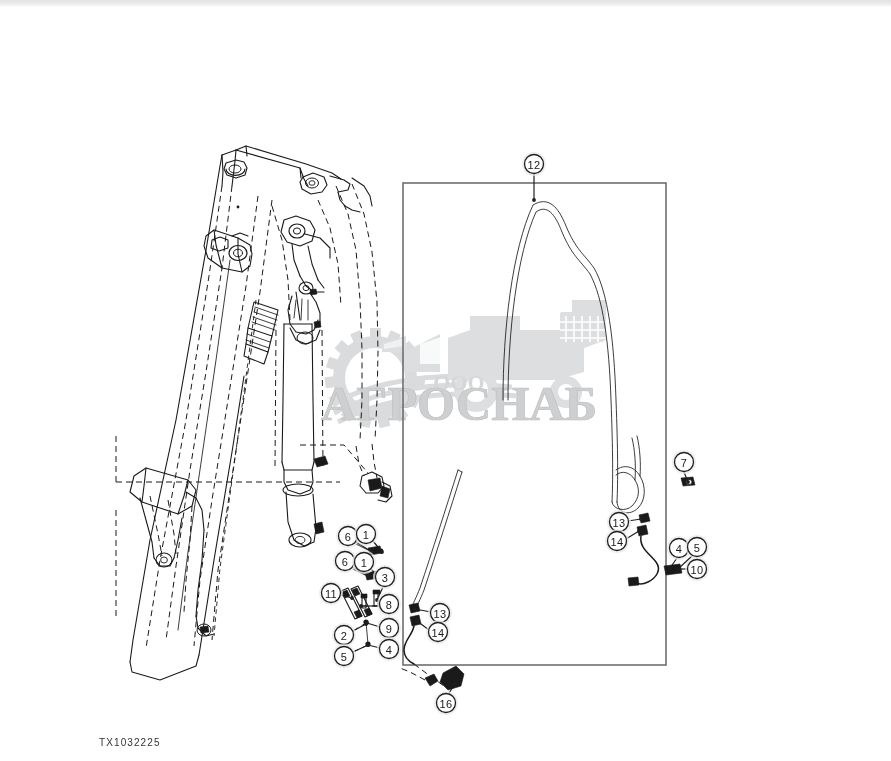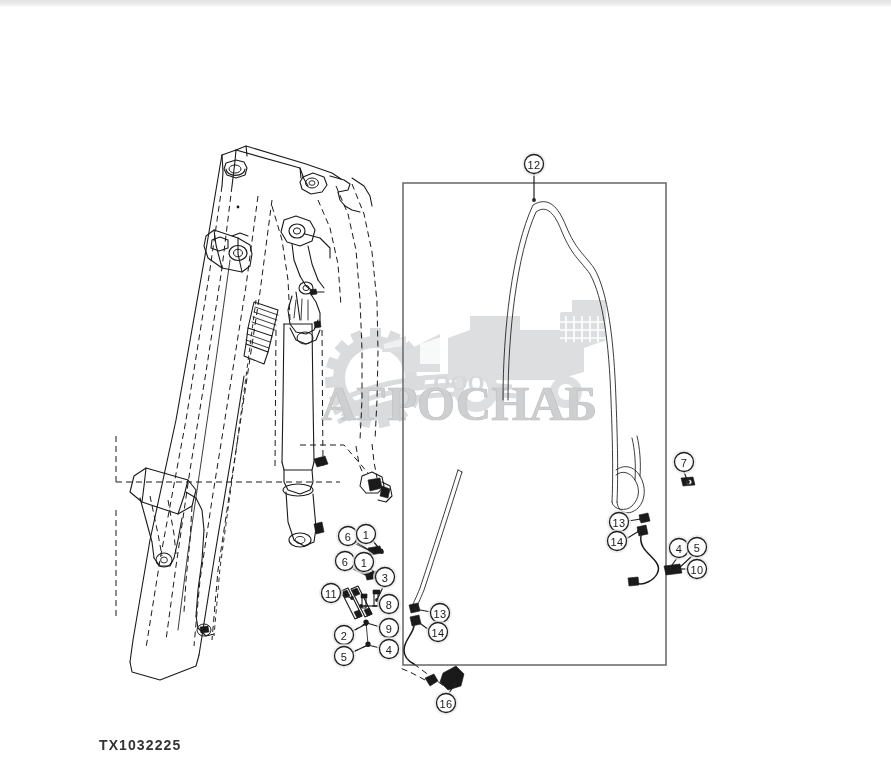--- a/index.html
+++ b/index.html
@@ -33,24 +33,24 @@
     fill: #1a1a1a;
     text-anchor: middle;
     dominant-baseline: central;
     letter-spacing: 0.3px;
   }
   #caption {
     position: absolute;
     left: 99px;
     top: 737px;
     font-family: "Liberation Sans", sans-serif;
-    font-size: 14px;
+    font-size: 10px;
     letter-spacing: 1.1px;
     color: #333333;
-    font-weight: 700;
+    font-weight: 400;
     white-space: nowrap;
   }
 </style>
 </head>
 <body>
 
 <div id="page">
 
   <div id="topstrip"></div>
 

